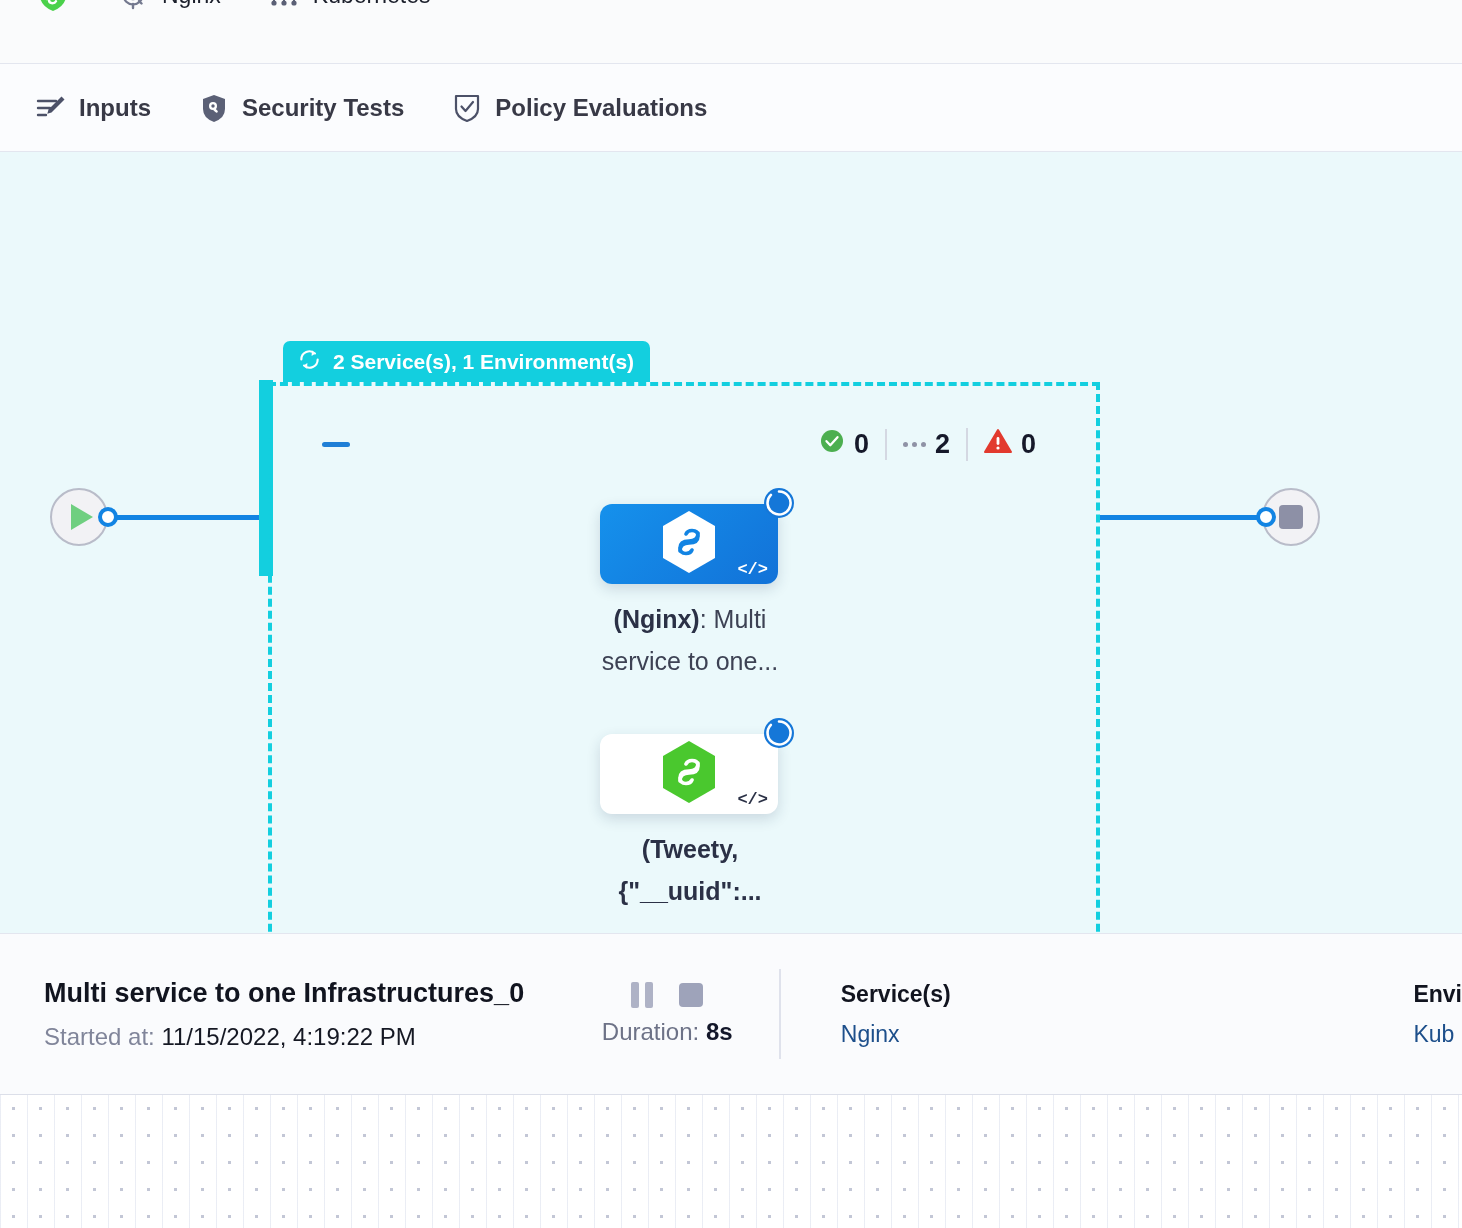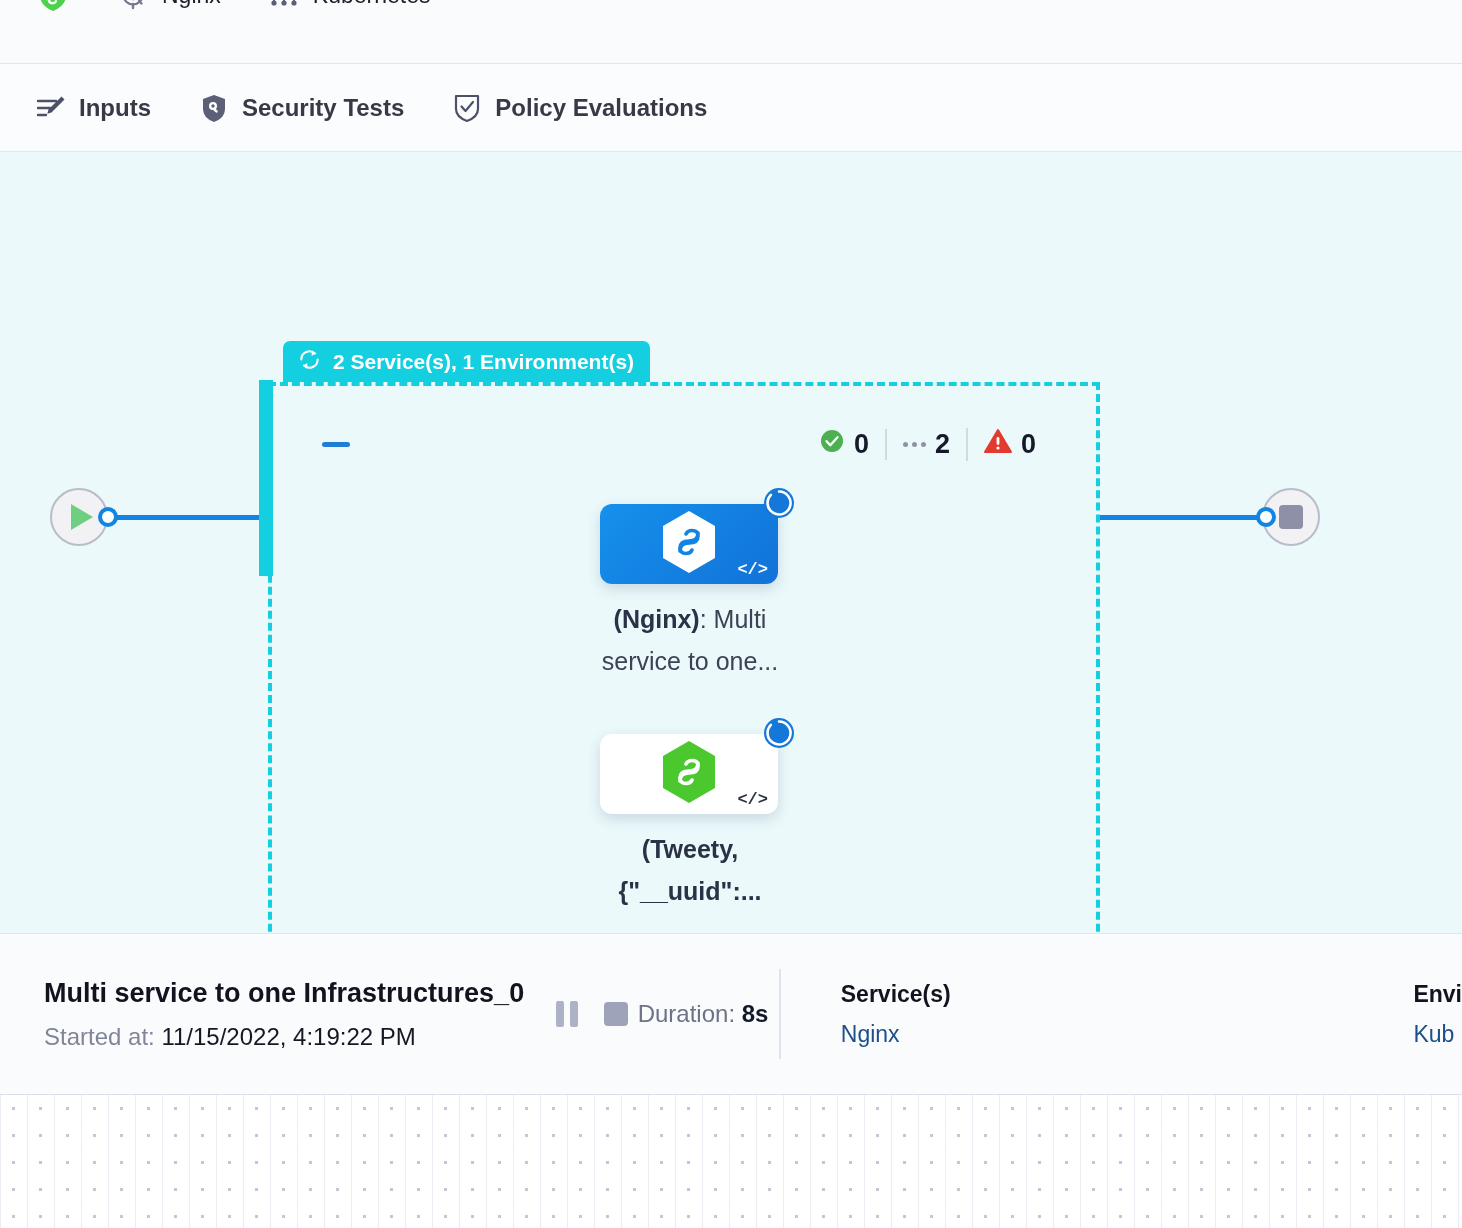--- a/index.html
+++ b/index.html
@@ -175,21 +175,21 @@
     display:flex;align-items:center;
     overflow:hidden;
   }
   .info-left{padding-left:44px;width:560px;box-sizing:border-box;}
   .info-title{font-size:27px;font-weight:700;color:#11141f;margin-bottom:14px;}
   .info-sub{font-size:24px;color:#151823;}
   .info-sub .muted{color:#80859a;}
 
   .info-duration{
     width:225px;text-align:center;
-    display:flex;flex-direction:row;align-items:center;gap:10px;
+    display:flex;flex-direction:column;align-items:center;gap:10px;
   }
   .ctrl-row{display:flex;align-items:center;gap:26px;}
   .pause-ico{display:flex;gap:6px;}
   .pause-ico i{width:8px;height:26px;background:#aeb2c6;border-radius:2px;display:block;}
   .stop-ico{width:24px;height:24px;background:#9ea3ba;border-radius:4px;}
   .dur-text{font-size:24px;color:#6e7par;color:#6d7287;}
   .dur-text b{color:#13172a;font-weight:700;}
 
   .vdiv{width:2px;height:90px;background:#dfe2ec;}
 

